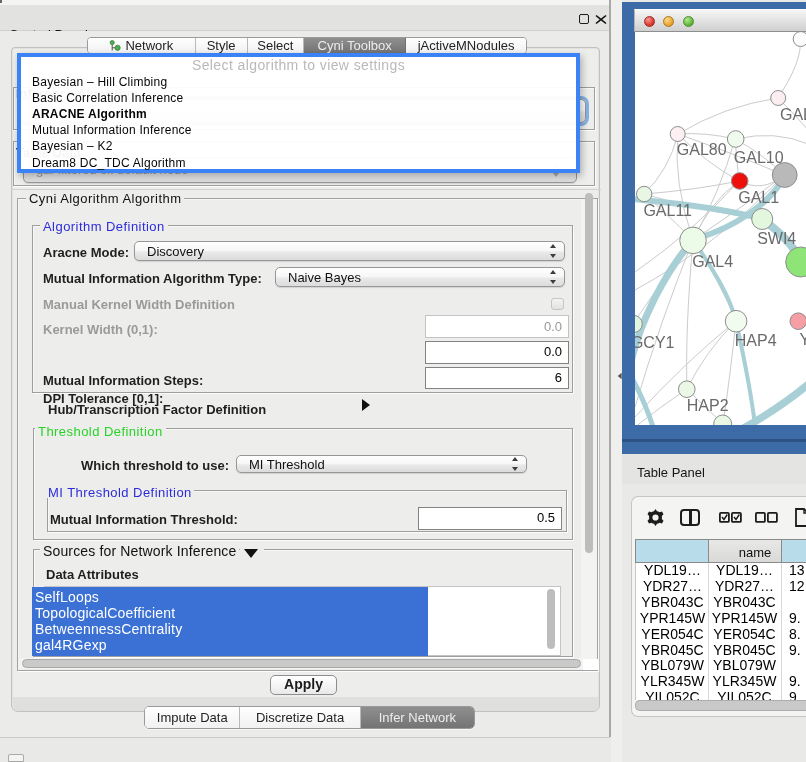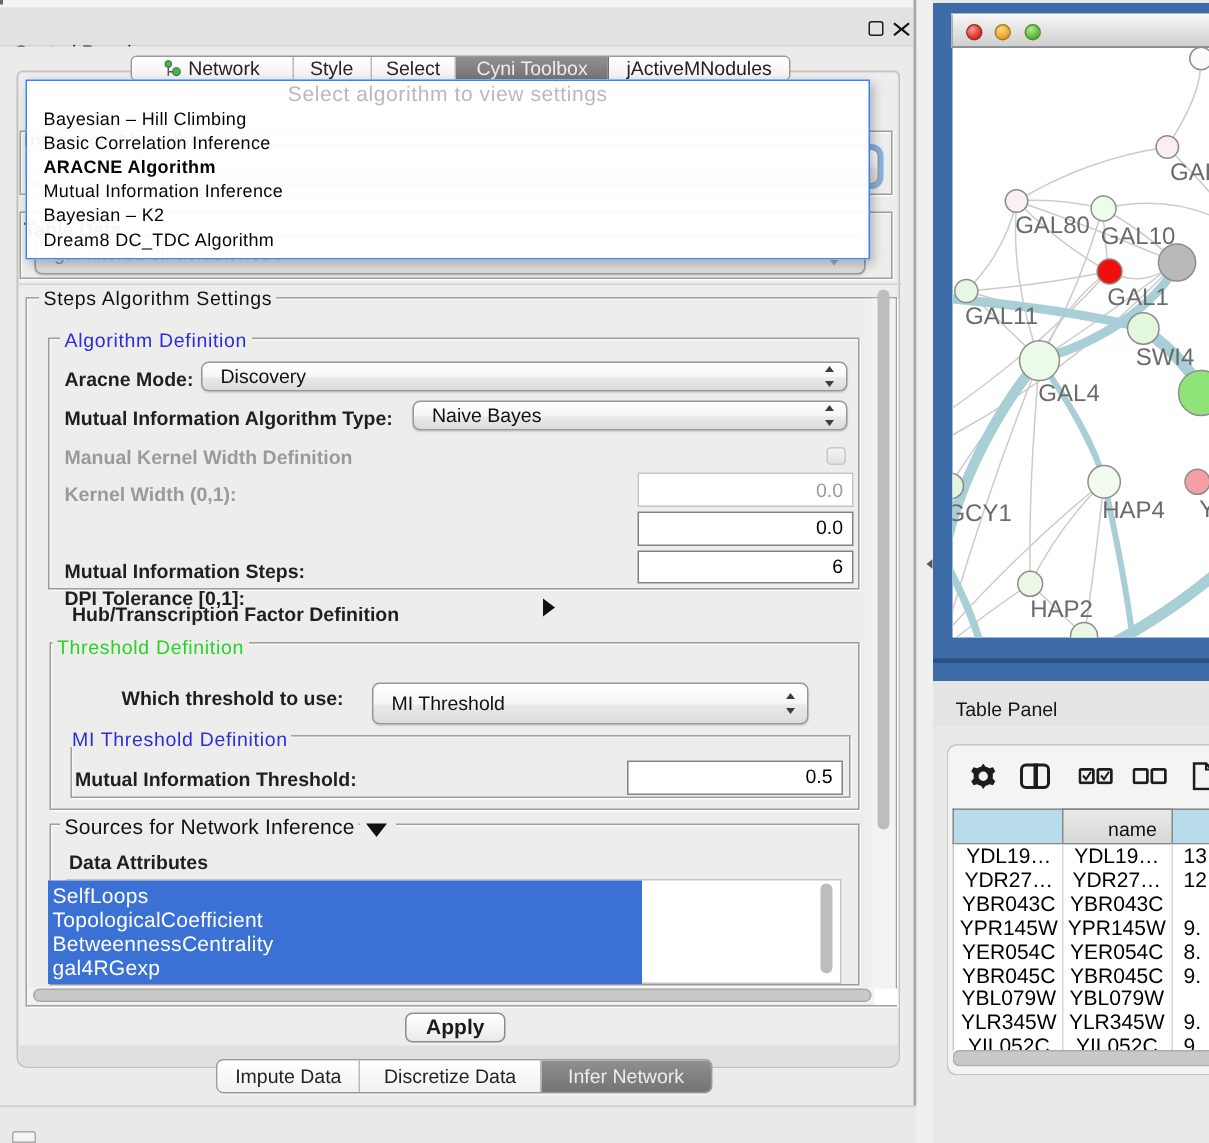--- a/index.html
+++ b/index.html
@@ -56,35 +56,35 @@
 <div class="grp" style="left:13px; top:87px; width:582px; height:43px;"></div>
 <div class="abs lbl" style="left:16px; top:86px;">Inference Algorithm</div>
 <div class="combo" style="left:20px; top:99px; width:566px; height:24px; box-shadow:0 0 0 3px #85b2e4;"></div>
 <div class="grp" style="left:13px; top:141px; width:582px; height:45px;"></div>
 <div class="abs lbl" style="left:16px; top:145px;">Table Data</div>
 <div class="combo" style="left:23px; top:157px; width:554px; height:26px;">
     <span class="ct" style="color:#9a9a9a; top:44%;">gal-filtered sfi default node</span>
     <span class="car" style="opacity:0.35; right:16px;"></span>
   </div>
 
-<div class="abs" style="left:17px; top:53px; width:563px; height:120px; background:rgba(255,255,255,.955); border:1px solid #3b82f6; box-shadow:2px 3px 7px rgba(0,0,0,.28);">
+<div class="abs" style="left:17px; top:53px; width:563px; height:120px; background:rgba(255,255,255,.955); border:4px solid #3b82f6; box-shadow:2px 3px 7px rgba(0,0,0,.28);">
   <div style="text-align:center; font-size:14px; letter-spacing:0.4px; color:#b9b9b9; height:16.5px; line-height:17px;">Select algorithm to view settings</div>
   <div style="font-size:12px; color:#050505; line-height:16.2px; padding-left:11px; letter-spacing:0.25px;">
     Bayesian – Hill Climbing<br>
     Basic Correlation Inference<br>
     <b>ARACNE Algorithm</b><br>
     Mutual Information Inference<br>
     Bayesian – K2<br>
     Dream8 DC_TDC Algorithm
   </div>
 </div>
 
 <div class="abs" style="left:11px; top:189px; width:590px; height:1px; background:#d2d2d0;"></div>
 <div class="grp" style="left:17px; top:198px; width:581px; height:472.5px; border-color:#a2a2a0;"></div>
-<div class="gt" style="left:26px; top:193px; color:#111;">Steps Algorithm Settings</div>
+<div class="gt" style="left:26px; top:193px; color:#111;">Cyni Algorithm Algorithm</div>
 
 <div class="abs" style="left:581px; top:199px; width:16px; height:459px; background:#f3f3f1;"></div>
 <div class="abs" style="left:585px; top:193px; width:8px; height:360px; background:#bdbdbd; border-radius:4px;"></div>
 
 <div class="abs" style="left:18px; top:658px; width:579px; height:11px; background:#f3f3f1;"></div>
 <div class="abs" style="left:22px; top:659px; width:559px; height:9px; background:#c9c9c9; border:1px solid #a8a8a8; border-radius:5px;"></div>
 
 <div class="grp" style="left:32px; top:225px; width:541px; height:168px;"></div>
 <div class="gt" style="left:40px; top:221px; color:#2c2cdc;">Algorithm Definition</div>
 
@@ -106,21 +106,21 @@
 <div class="fld en" style="left:425px; top:341px; width:144px; height:23px; line-height:20px;">0.0</div>
 <div class="abs lbl" style="left:43px; top:373px;">Mutual Information Steps:</div>
 <div class="fld en" style="left:425px; top:367px; width:144px; height:22px; line-height:19px;">6</div>
 
 <div class="abs lbl" style="left:48px; top:402px;">Hub/Transcription Factor Definition</div>
 <div class="abs" style="left:362px; top:399px; width:0; height:0; border-top:6px solid transparent; border-bottom:6px solid transparent; border-left:8px solid #111;"></div>
 
 <div class="grp" style="left:33px; top:428px; width:540px; height:112px;"></div>
 <div class="gt" style="left:35px; top:425.5px; color:#28d228;">Threshold Definition</div>
 <div class="abs lbl" style="left:81px; top:458px;">Which threshold to use:</div>
-<div class="combo" style="left:248px; top:455px; width:291px; height:28px;">
+<div class="combo" style="left:236px; top:455px; width:291px; height:18px;">
     <span class="ct">MI Threshold</span>
     <span class="car"></span>
   </div>
 <div class="grp" style="left:47px; top:490px; width:520px; height:42px;"></div>
 <div class="gt" style="left:46px; top:487px; padding:0 2px; color:#2c2cdc;">MI Threshold Definition</div>
 <div class="abs lbl" style="left:50px; top:512px;">Mutual Information Threshold:</div>
 <div class="fld en" style="left:418px; top:507px; width:144px; height:23px; line-height:20px;">0.5</div>
 
 <div class="grp" style="left:33px; top:549px; width:540px; height:108px;"></div>
 <div class="gt" style="left:40px; top:546px; font-size:14px; letter-spacing:0.15px; color:#111;">Sources for Network Inference</div>

